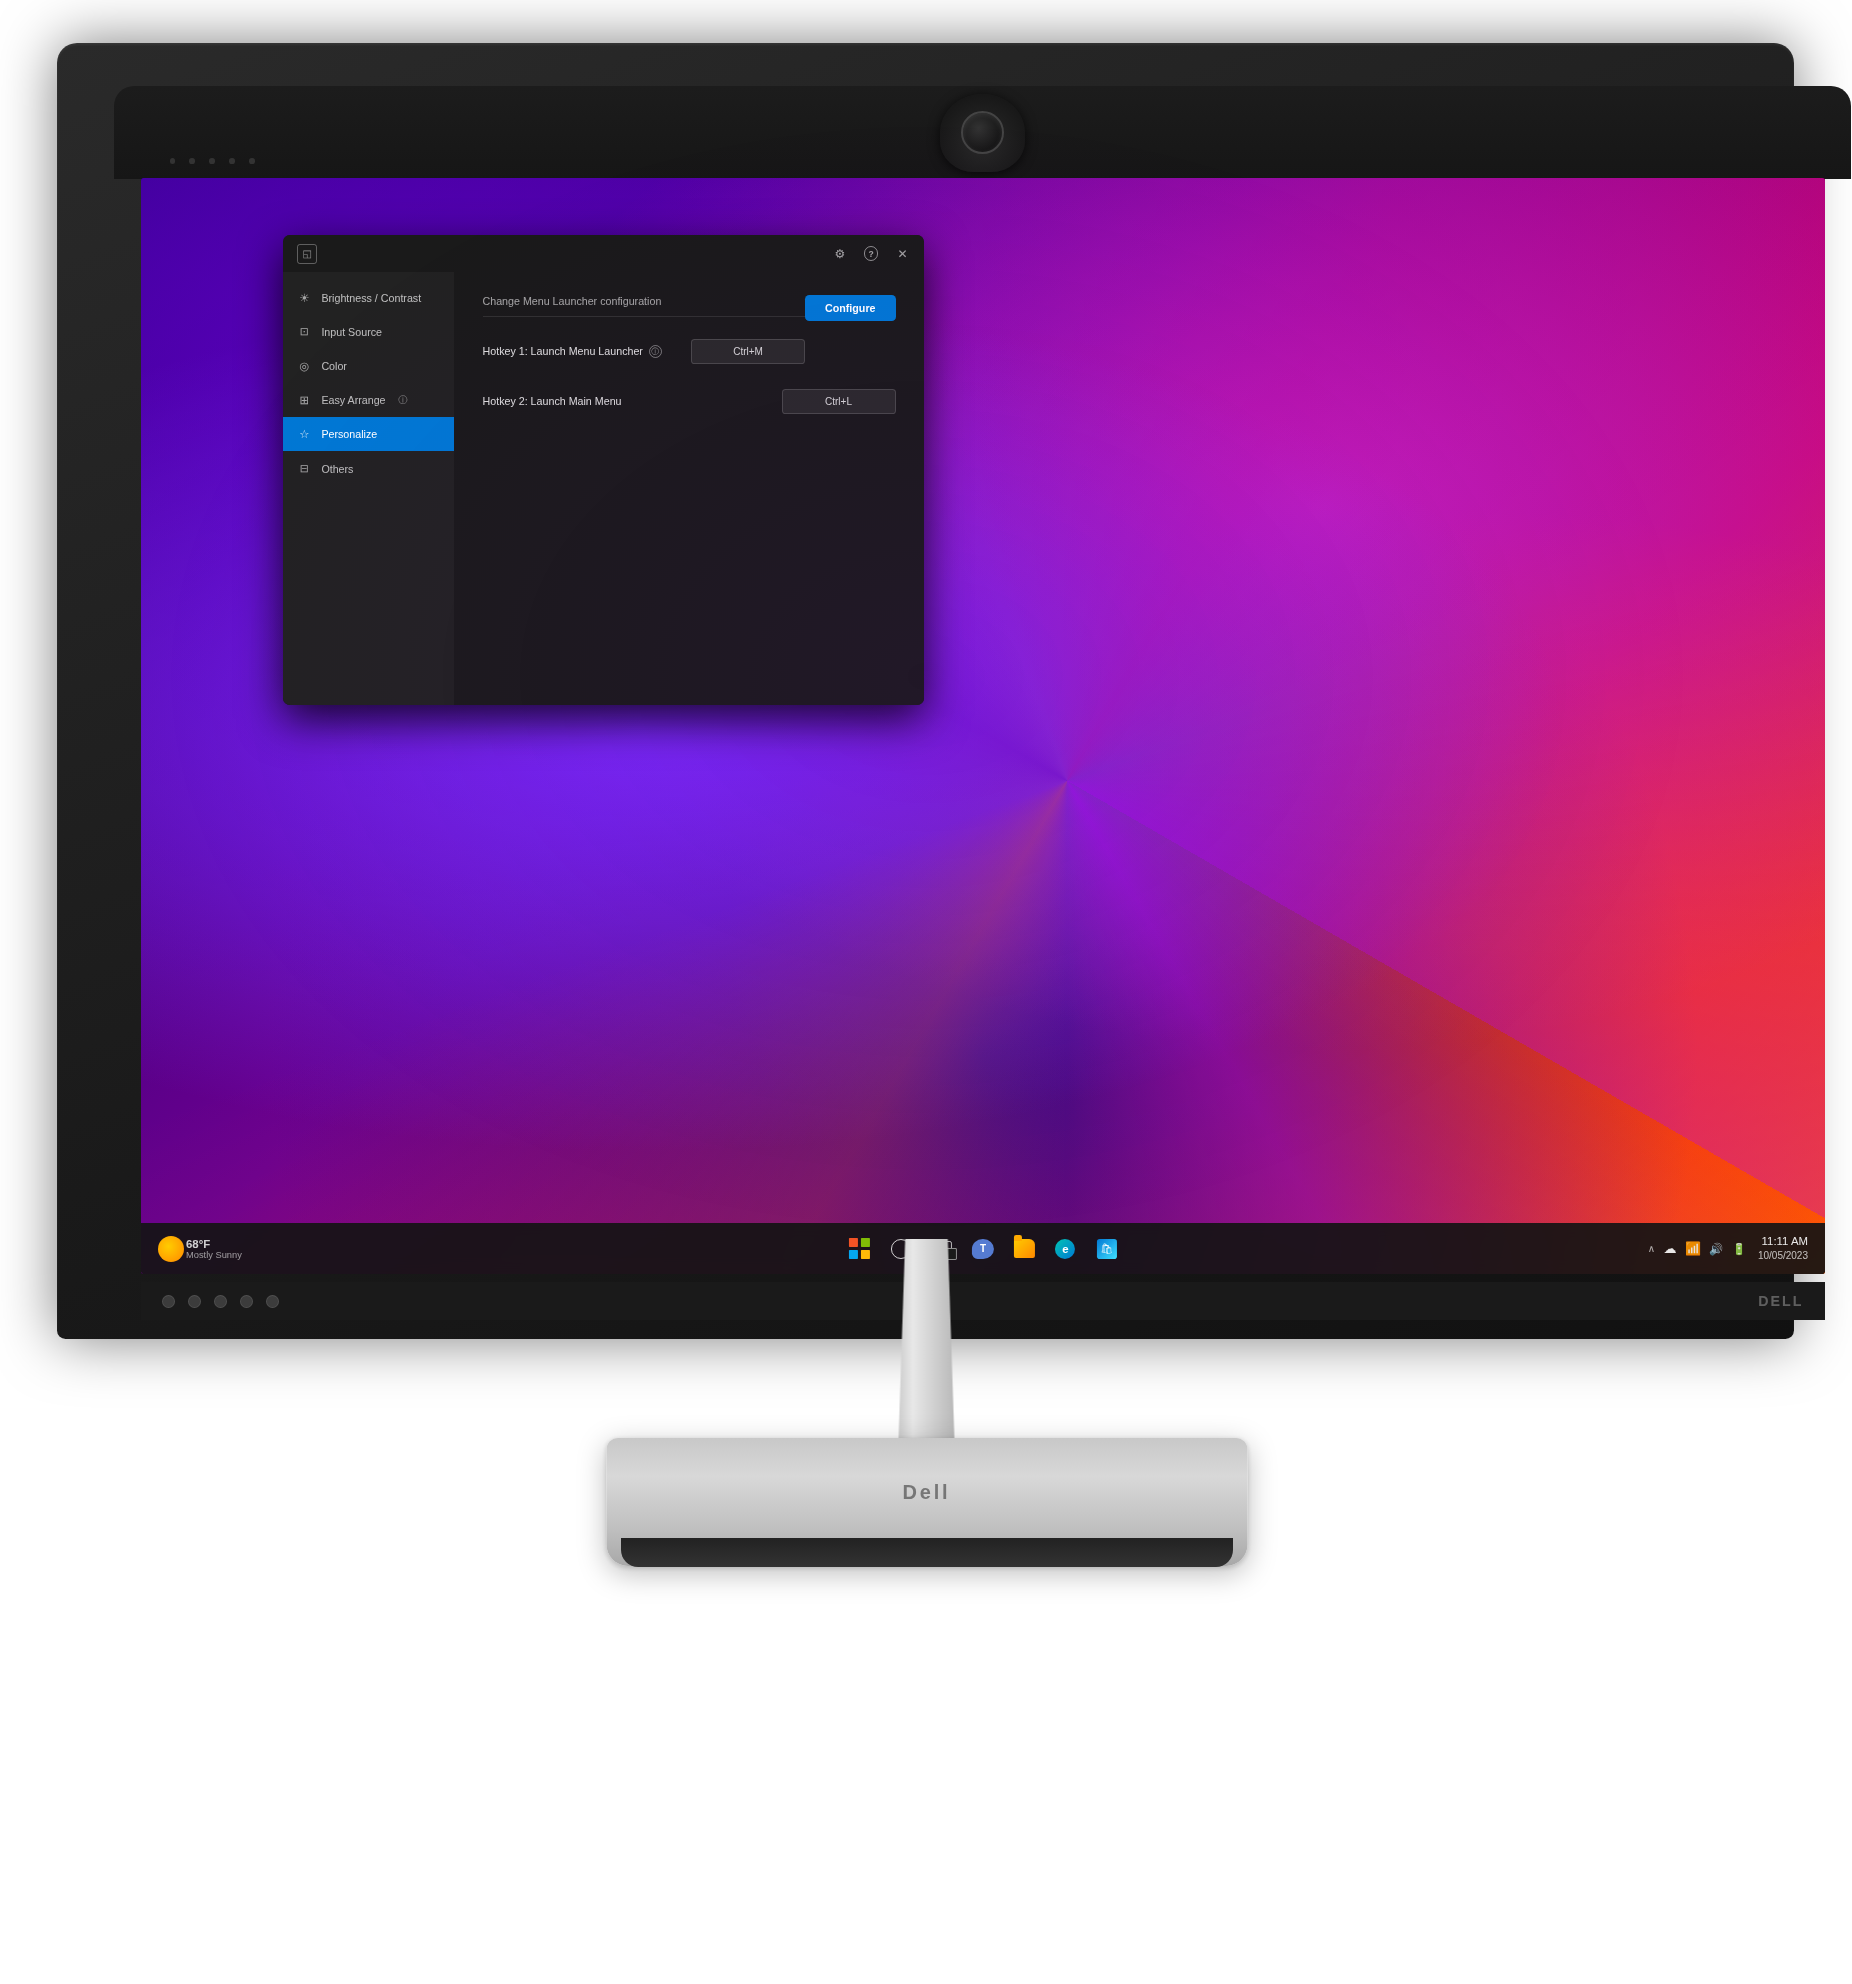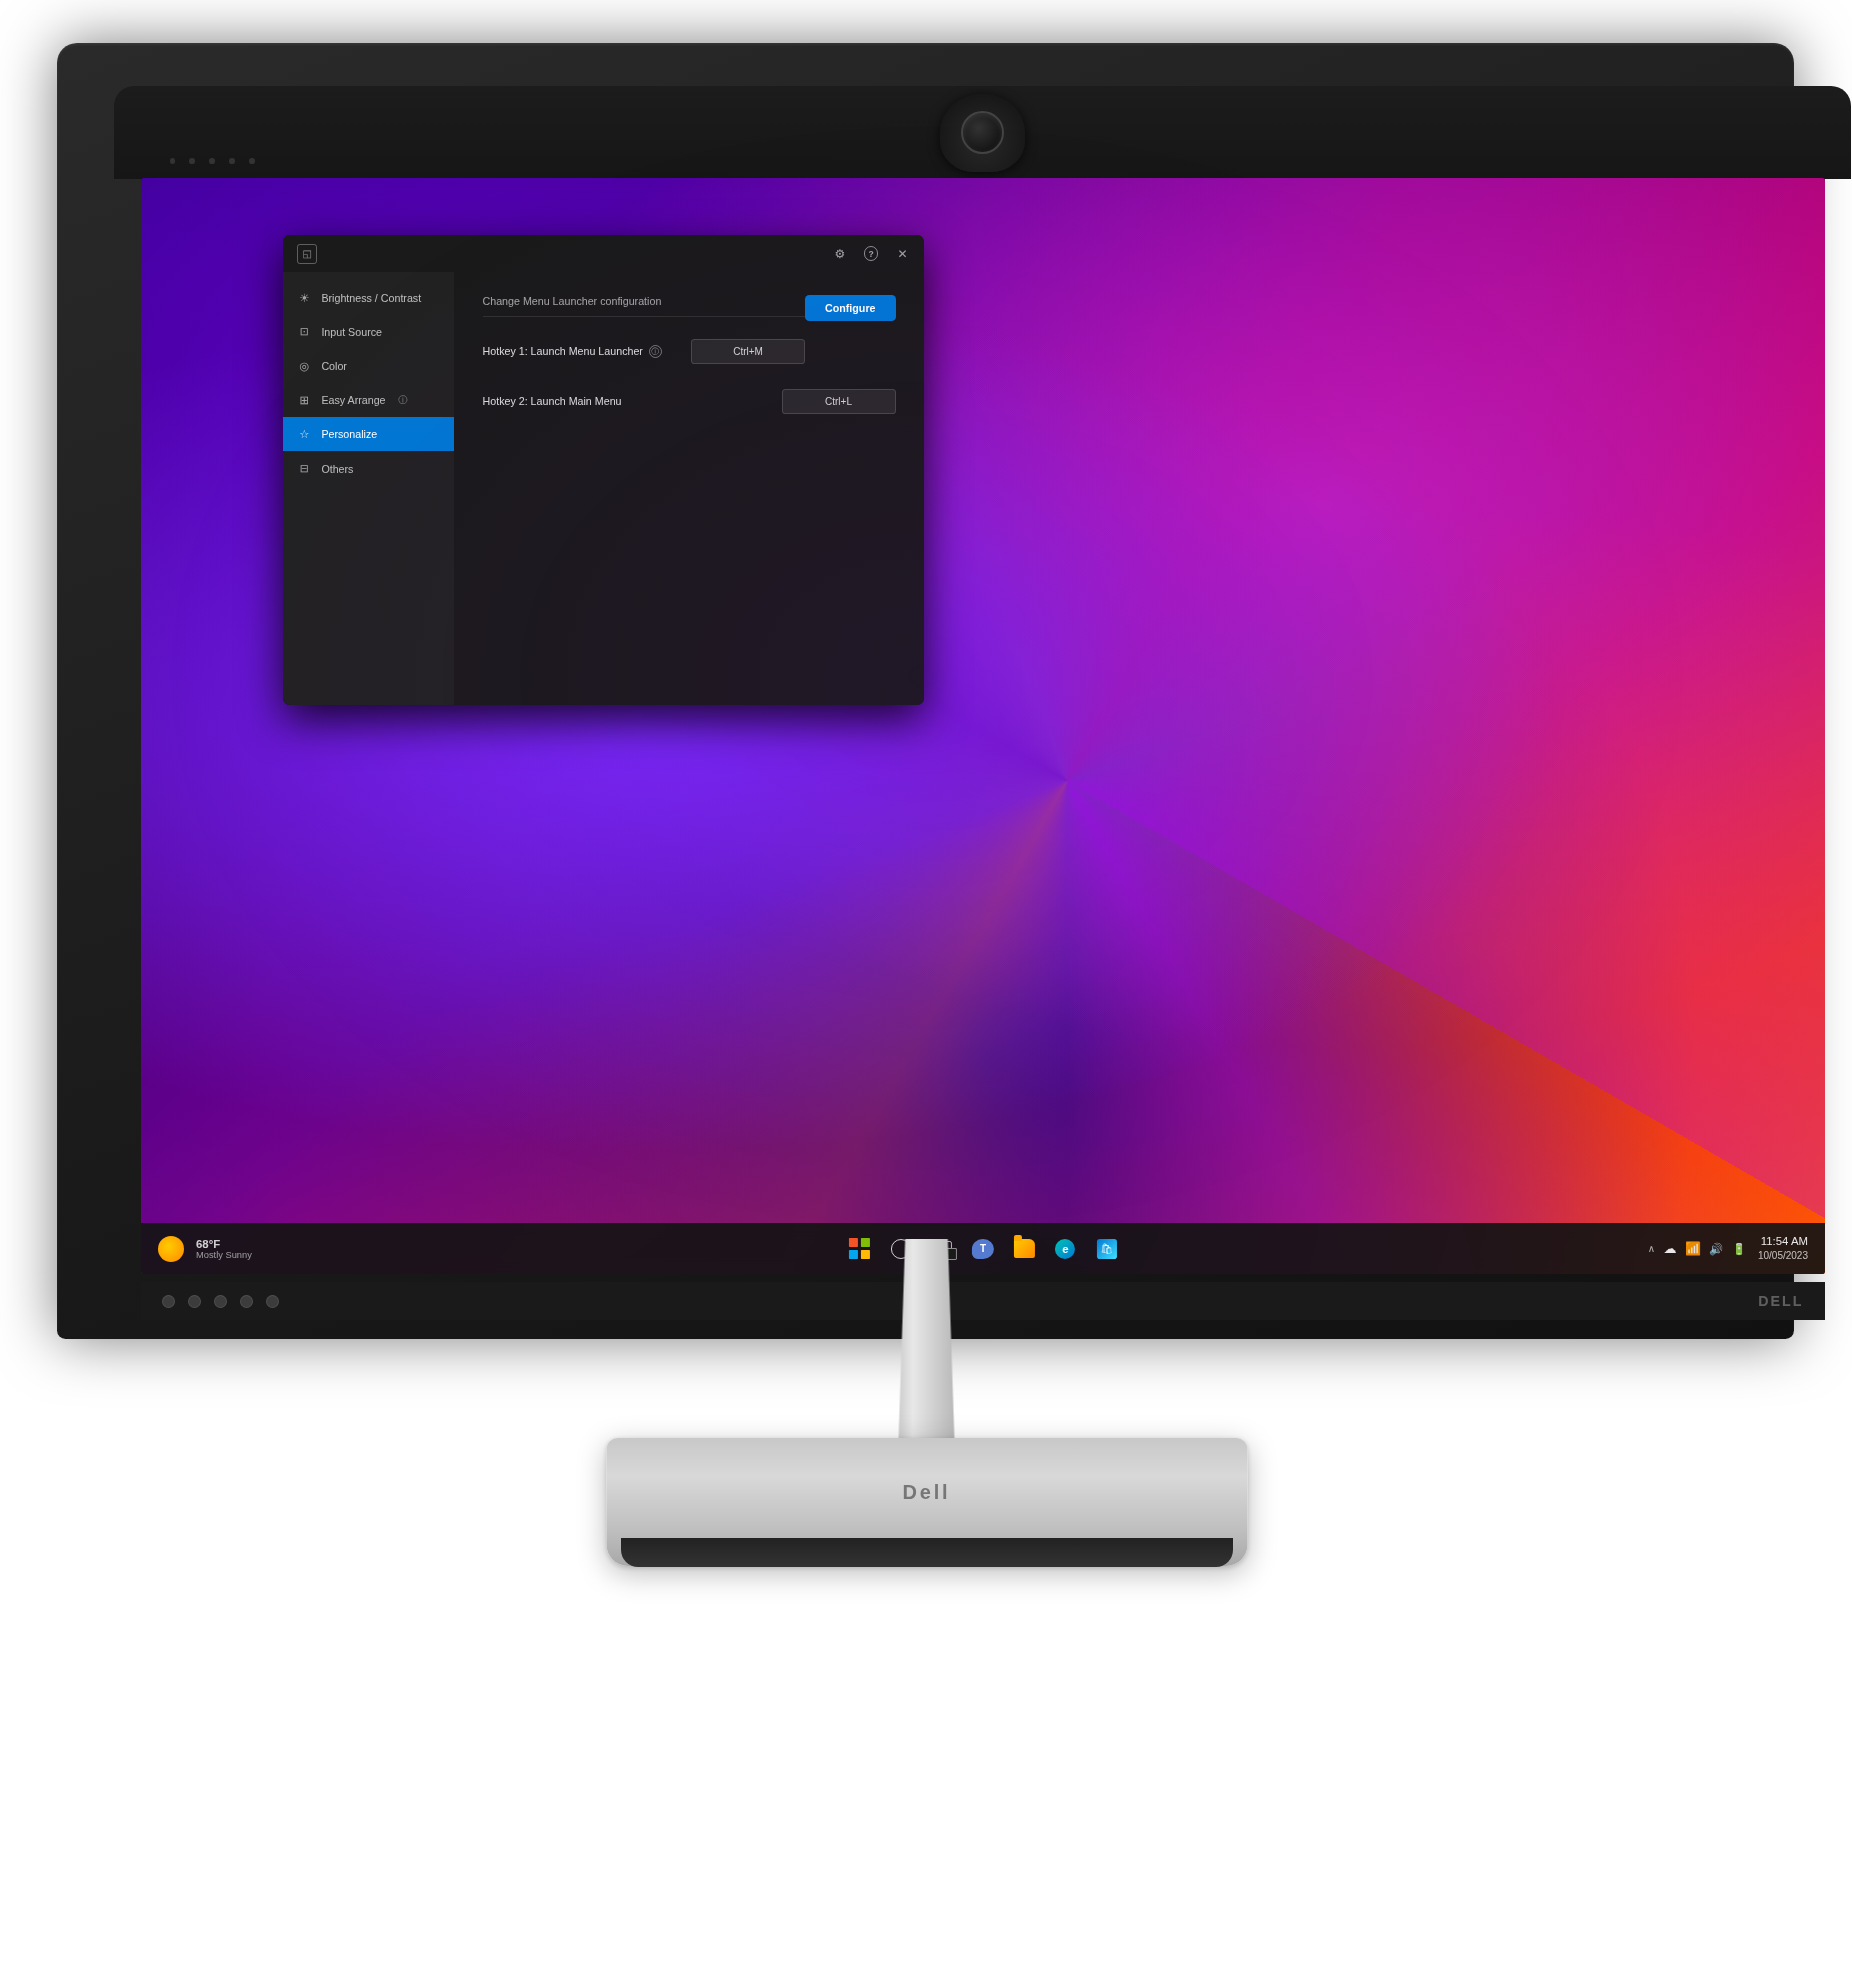--- a/index.html
+++ b/index.html
@@ -128,21 +128,21 @@
     .taskbar-left {
       display: flex;
       align-items: center;
       gap: 5.7px;
       color: rgba(255,255,255,0.7);
       font-size: 11.4px;
     }
     .taskbar-weather {
       display: flex;
       align-items: center;
-      gap: 12px;
+      gap: 2px;
       color: rgba(255,255,255,0.8);
       font-size: 10.7px;
     }
     .weather-icon {
       width: 26px; height: 26px;
       background: radial-gradient(circle at 40% 40%, #ffcc00, #ff8800);
       border-radius: 50%;
       position: relative;
     }
     .taskbar-center {
@@ -620,21 +620,21 @@
 
         <div class="taskbar-right">
           <div class="taskbar-sys-icons">
             <span style="font-size:10px;opacity:0.7;">∧</span>
             <span style="font-size:13px;">☁</span>
             <span style="font-size:13px;">📶</span>
             <span style="font-size:11.4px;">🔊</span>
             <span style="font-size:11.4px;">🔋</span>
           </div>
           <div class="taskbar-clock">
-            <div style="font-size:11.4px;font-weight:500;">11:54 AM</div>
+            <div style="font-size:11.4px;font-weight:500;">11:11 AM</div>
             <div style="font-size:10px;opacity:0.8;">10/05/2023</div>
           </div>
         </div>
       </div>
     </div>
 
     <div class="monitor-bottom-bar">
       <div class="monitor-btn-group">
         <div class="monitor-btn"></div>
         <div class="monitor-btn"></div>

